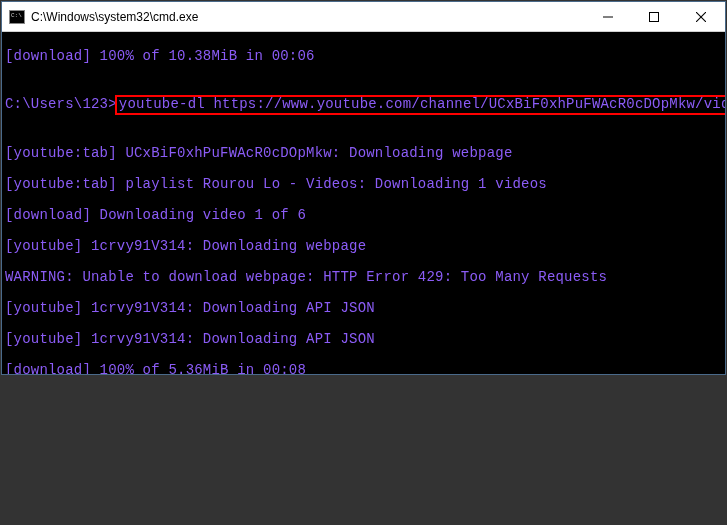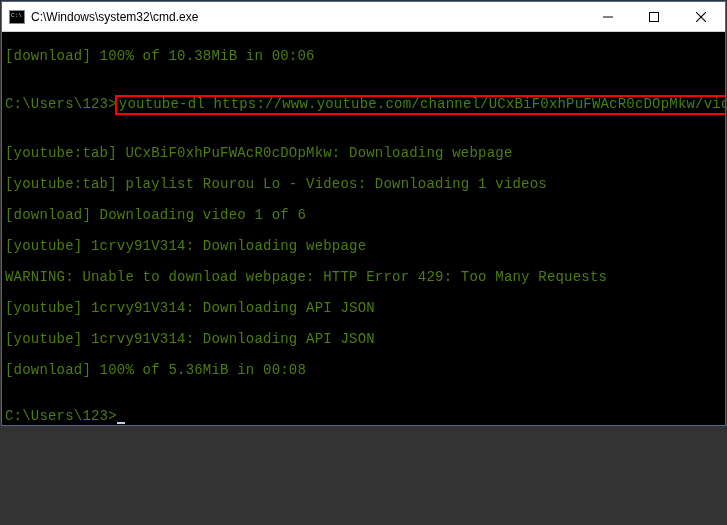--- a/index.html
+++ b/index.html
@@ -5,21 +5,21 @@
   * { margin: 0; padding: 0; box-sizing: border-box; }
   body {
     background: #333;
     font-family: "Consolas", "Courier New", monospace;
     width: 727px;
     height: 525px;
     overflow: hidden;
   }
   .window {
     width: 725px;
-    height: 425px;
+    height: 374px;
     margin: 1px;
     background: #fff;
     display: flex;
     flex-direction: column;
     border: 1px solid #4a6a8a;
   }
   .titlebar {
     height: 30px;
     background: #ffffff;
     display: flex;
@@ -65,21 +65,21 @@
     justify-content: center;
     font-family: "Segoe UI", Arial, sans-serif;
     font-size: 11px;
     color: #000;
   }
   .win-btn.close { width: 48px; }
   .win-btn svg { width: 10px; height: 10px; }
   .console {
     flex: 1;
     background: #000;
-    color: #4d7c0f;
+    color: #8b5cf6;
     font-family: "NSimSun", "SimSun", "Consolas", "Courier New", monospace;
     font-size: 14px;
     line-height: 15.5px;
     padding: 1px 0 0 3px;
     white-space: pre;
     overflow: hidden;
     letter-spacing: 0.2px;
   }
   .line { display: block; }
   .cmd-line { display: flex; align-items: center; }

